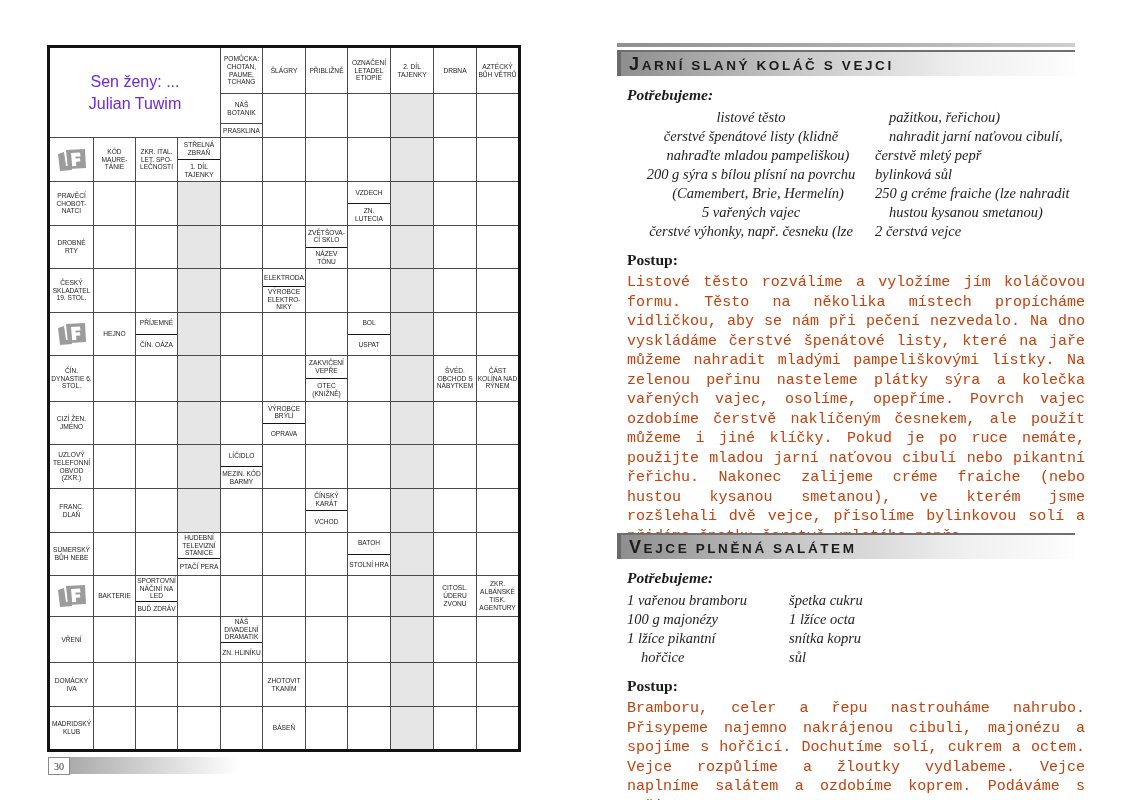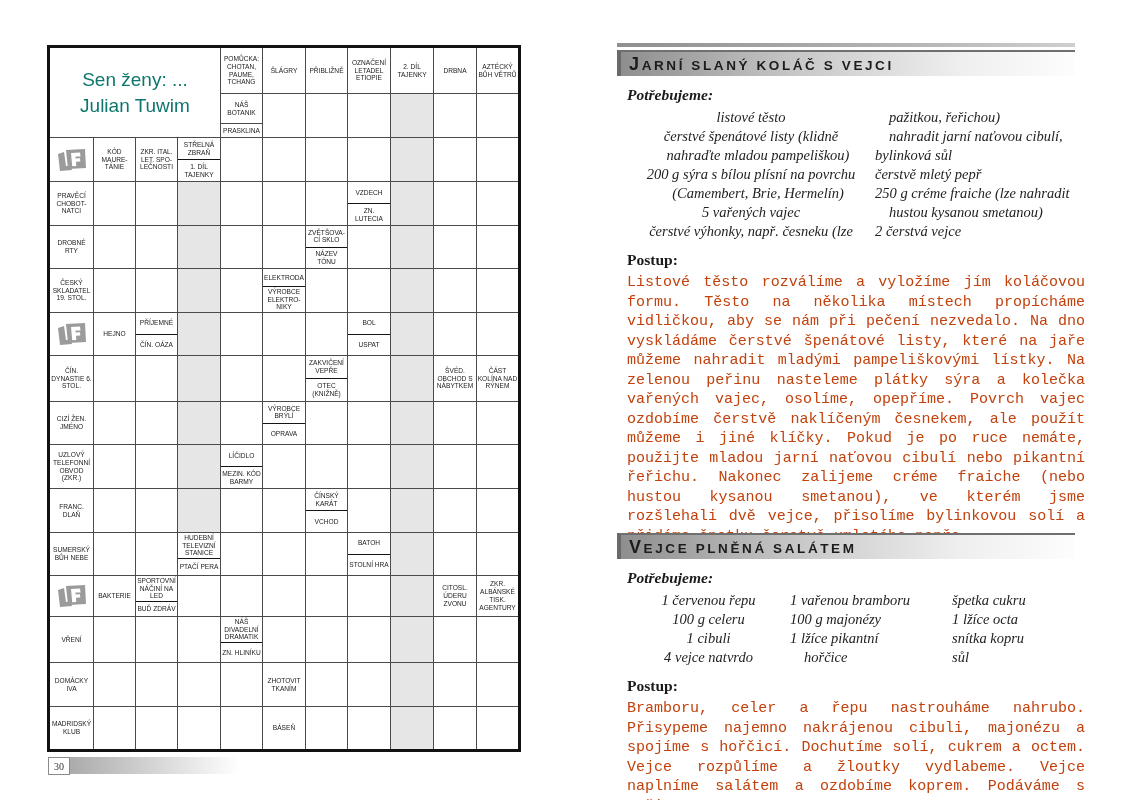--- a/index.html
+++ b/index.html
@@ -8,21 +8,21 @@
 
   
   table.xw{position:absolute;left:47px;top:45px;border-collapse:collapse;
            table-layout:fixed;border:3px solid #121212;}
   table.xw td{border:1px solid #4a4a4a;height:inherit;padding:0;vertical-align:middle;
               text-align:center;overflow:hidden;}
   td.clue,td.split,td.sen,td.logo{border:2px solid #141414;background:#fff;}
   td.clue{font-size:6.6px;line-height:1.18;font-weight:500;padding:1px;}
   td.a{background:#ffffff;}
   td.sh{background:#e6e6e6;}
-  td.sen{font-size:19px;color:#0f766e;line-height:1.35;}
+  td.sen{font-size:16px;color:#6d28d9;line-height:1.35;}
   .sp{display:flex;flex-direction:column;height:100%;}
   .sp .p{flex:1;display:flex;align-items:center;justify-content:center;
          font-size:6.6px;line-height:1.15;font-weight:500;padding:1px;}
   .sp .p + .p{border-top:1.5px solid #141414;}
   td.logo svg{display:block;margin:0 auto;}
 
   
   .rightcol{position:absolute;left:617px;top:43px;width:470px;}
   .topbar{height:4px;background:linear-gradient(90deg,#8f8f8f,#b9b9b9 70%,#cfcfcf);
           width:458px;}
@@ -387,43 +387,37 @@
         <div>čerstvé špenátové listy (klidně</div>
         <div class="ind">nahraďte mladou pampeliškou)</div>
         <div>200 g sýra s bílou plísní na povrchu</div>
         <div class="ind">(Camembert, Brie, Hermelín)</div>
         <div>5 vařených vajec</div>
         <div>čerstvé výhonky, např. česneku (lze</div>
       </div>
       <div class="col c2">
         <div class="ind">pažitkou, řeřichou)</div>
         <div class="ind">nahradit jarní naťovou cibulí,</div>
+        <div>čerstvě mletý pepř</div>
         <div>bylinková sůl</div>
-        <div>čerstvě mletý pepř</div>
         <div>250 g créme fraiche (lze nahradit</div>
         <div class="ind">hustou kysanou smetanou)</div>
         <div>2 čerstvá vejce</div>
       </div>
     </div>
     <div class="lead up">Postup:</div>
     <div class="para">Listové těsto rozválíme a vyložíme jím koláčovou formu. Těsto na několika místech propícháme vidličkou, aby se nám při pečení nezvedalo. Na dno vyskládáme čerstvé špenátové listy, které na jaře můžeme nahradit mladými pampeliškovými lístky. Na zelenou peřinu nasteleme plátky sýra a kolečka vařených vajec, osolíme, opepříme. Povrch vajec ozdobíme čerstvě naklíčeným česnekem, ale použít můžeme i jiné klíčky. Pokud je po ruce nemáte, použijte mladou jarní naťovou cibulí nebo pikantní řeřichu. Nakonec zalijeme créme fraiche (nebo hustou kysanou smetanou), ve kterém jsme rozšlehali dvě vejce, přisolíme bylinkovou solí a přidáme špetku čerstvě umletého pepře.</div>
   </div>
 
   <div class="recipe2">
     <div class="h2bar">
       <span>Vejce plněná salátem</span>
     </div>
     <div class="lead">Potřebujeme:</div>
     <div class="ing ing3">
-      <div class="col c1">
-        <div>1 červenou řepu</div>
-        <div>100 g celeru</div>
-        <div>1 cibuli</div>
-        <div>4 vejce natvrdo</div>
-      </div>
       <div class="col c2">
         <div>1 vařenou bramboru</div>
         <div>100 g majonézy</div>
         <div>1 lžíce pikantní</div>
         <div class="ind">hořčice</div>
       </div>
       <div class="col c3">
         <div>špetka cukru</div>
         <div>1 lžíce octa</div>
         <div>snítka kopru</div>

